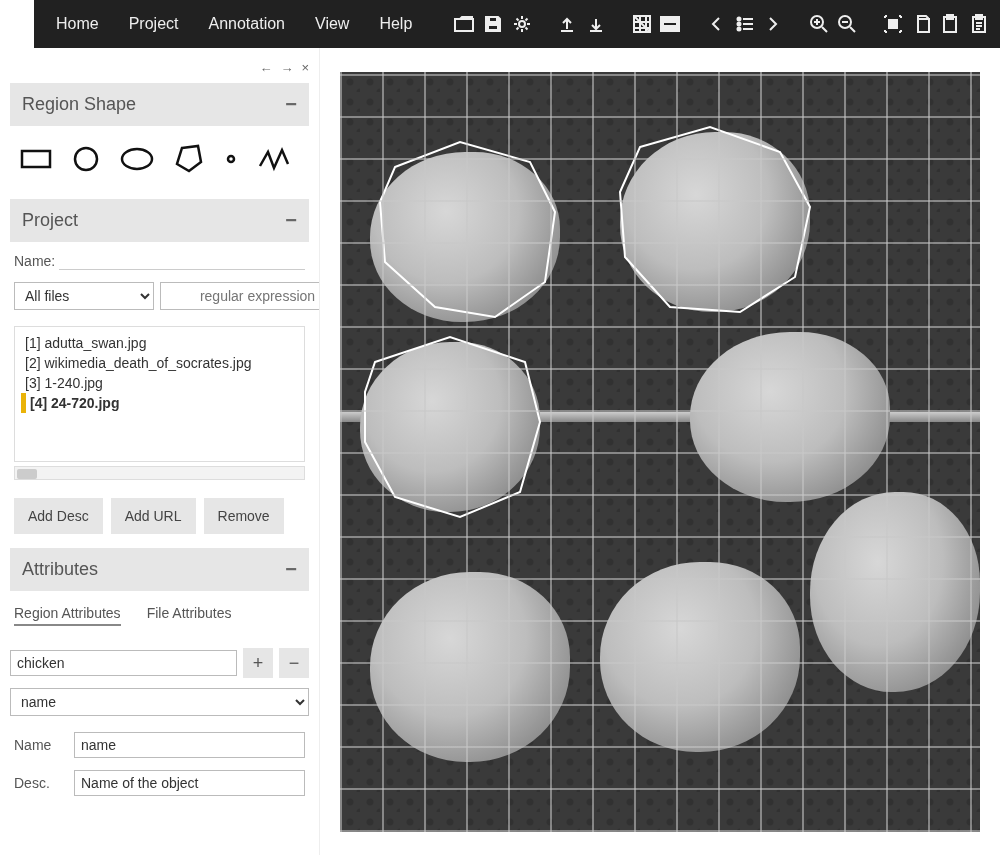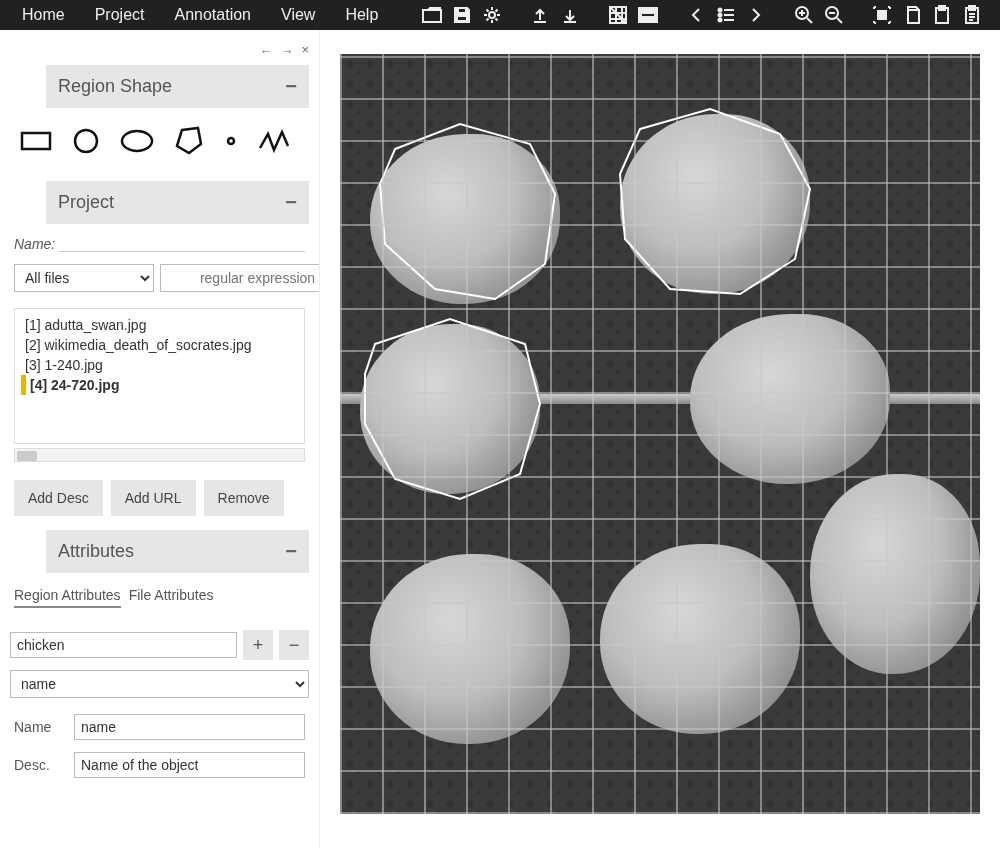--- a/index.html
+++ b/index.html
@@ -8,25 +8,26 @@
     font-size: 14px;
     background: #fff;
     color: #333;
     width: 1000px;
     height: 855px;
     overflow: hidden;
   }
   .menubar {
     background: #212121;
     color: #eee;
-    height: 30px;
+    height: 48px;
     display: flex;
     align-items: center;
     padding: 0 10px;
     gap: 6px;
+    margin-left: 34px;
   }
   .menubar .menu-text {
     padding: 0 12px;
     font-size: 16px;
     cursor: pointer;
   }
   .menubar .spacer { width: 18px; }
   .menubar .icon {
     width: 24px;
     height: 24px;
@@ -59,21 +60,20 @@
   .sidebar-nav span { cursor: pointer; }
   .panel-header {
     background: #e6e6e6;
     padding: 10px 12px;
     font-size: 18px;
     color: #555;
     display: flex;
     justify-content: space-between;
     align-items: center;
     margin-top: 4px;
-    margin-left: 36px;
   }
   .panel-header .collapse {
     font-weight: bold;
     font-size: 20px;
     cursor: pointer;
     color: #666;
   }
   .shapes-row {
     display: flex;
     align-items: center;
@@ -82,26 +82,25 @@
   }
   .shapes-row svg {
     stroke: #111;
     stroke-width: 2.5;
     fill: none;
   }
   .shapes-row .shape { cursor: pointer; }
   .project-body { padding: 10px 4px; }
   .field-row {
     display: flex;
-    align-items: flex-end;
+    align-items: center;
     gap: 4px;
     margin-bottom: 12px;
     font-size: 14px;
     color: #555;
-    font-style: italic;
   }
   .field-row .underline {
     border-bottom: 1px solid #ccc;
     flex: 1;
     height: 18px;
   }
   .filter-row {
     display: flex;
     gap: 6px;
     margin-bottom: 16px;
@@ -157,21 +156,21 @@
   .btn {
     background: #e6e6e6;
     border: none;
     padding: 10px 14px;
     font-size: 14px;
     color: #444;
     cursor: pointer;
   }
   .attr-tabs {
     display: flex;
-    gap: 8px;
+    gap: 26px;
     padding: 14px 4px 6px;
     font-size: 14px;
   }
   .attr-tabs .tab {
     cursor: pointer;
     color: #555;
     padding-bottom: 3px;
   }
   .attr-tabs .tab.active {
     border-bottom: 2px solid #888;

